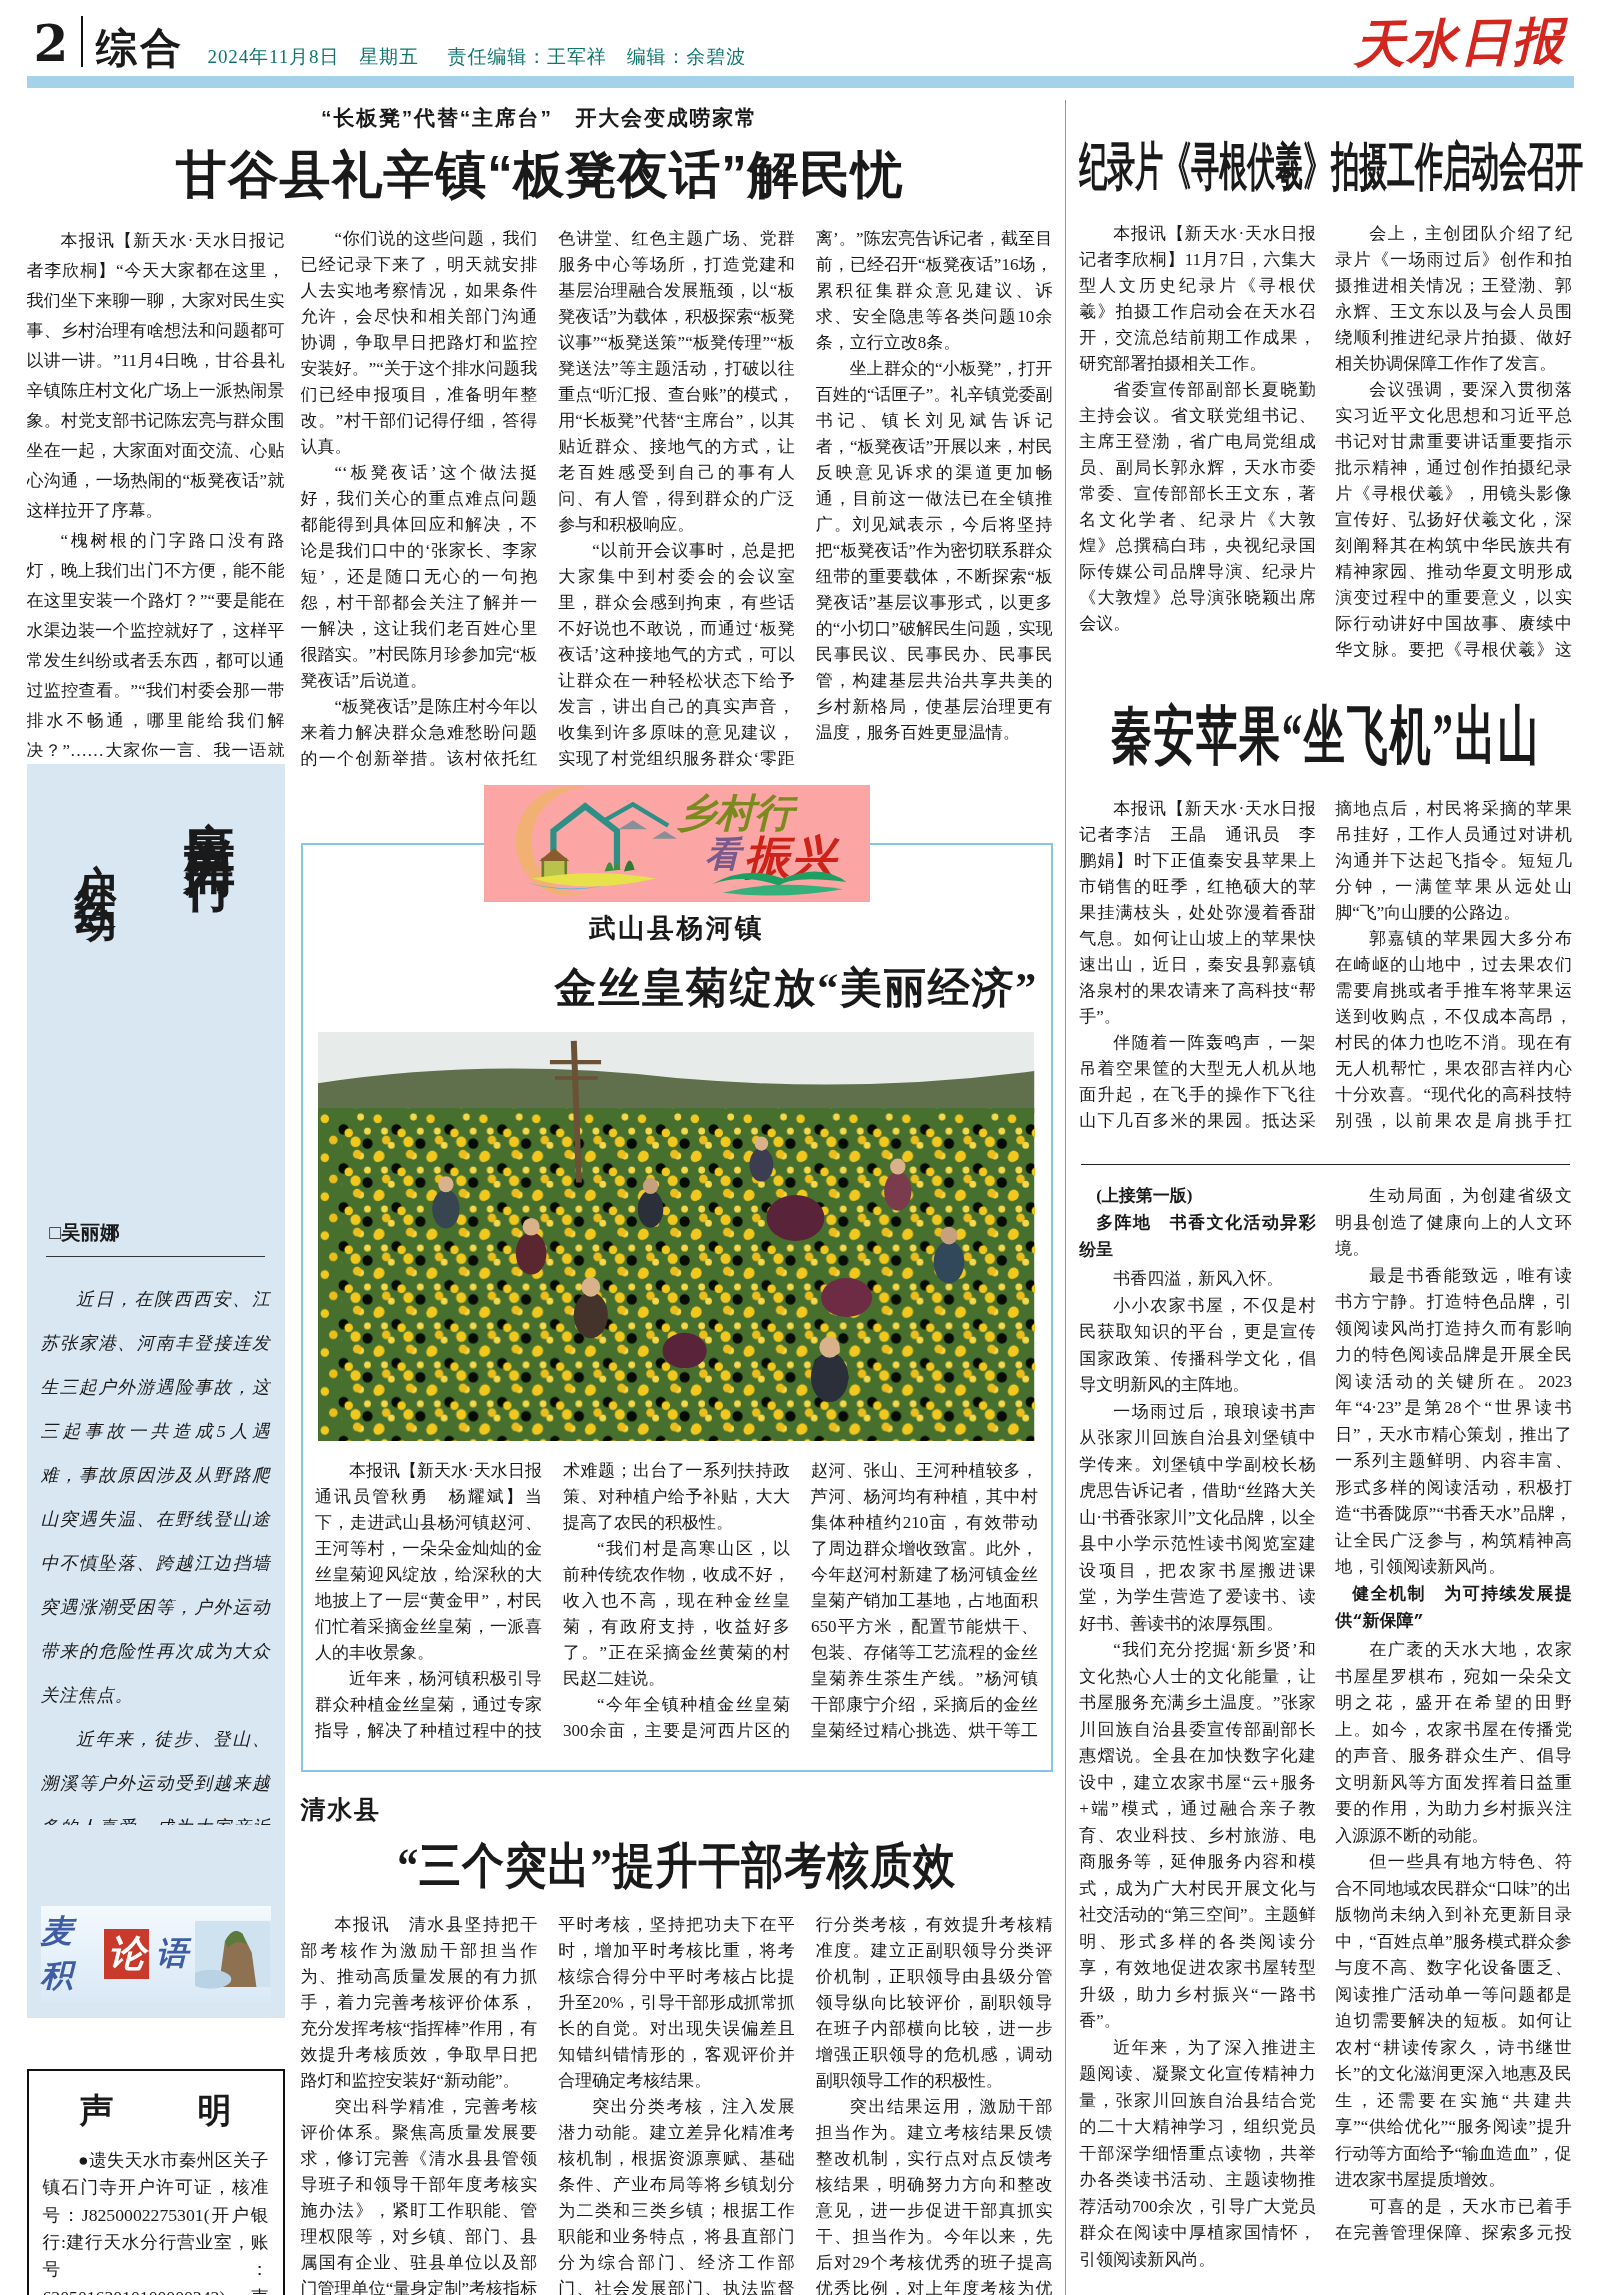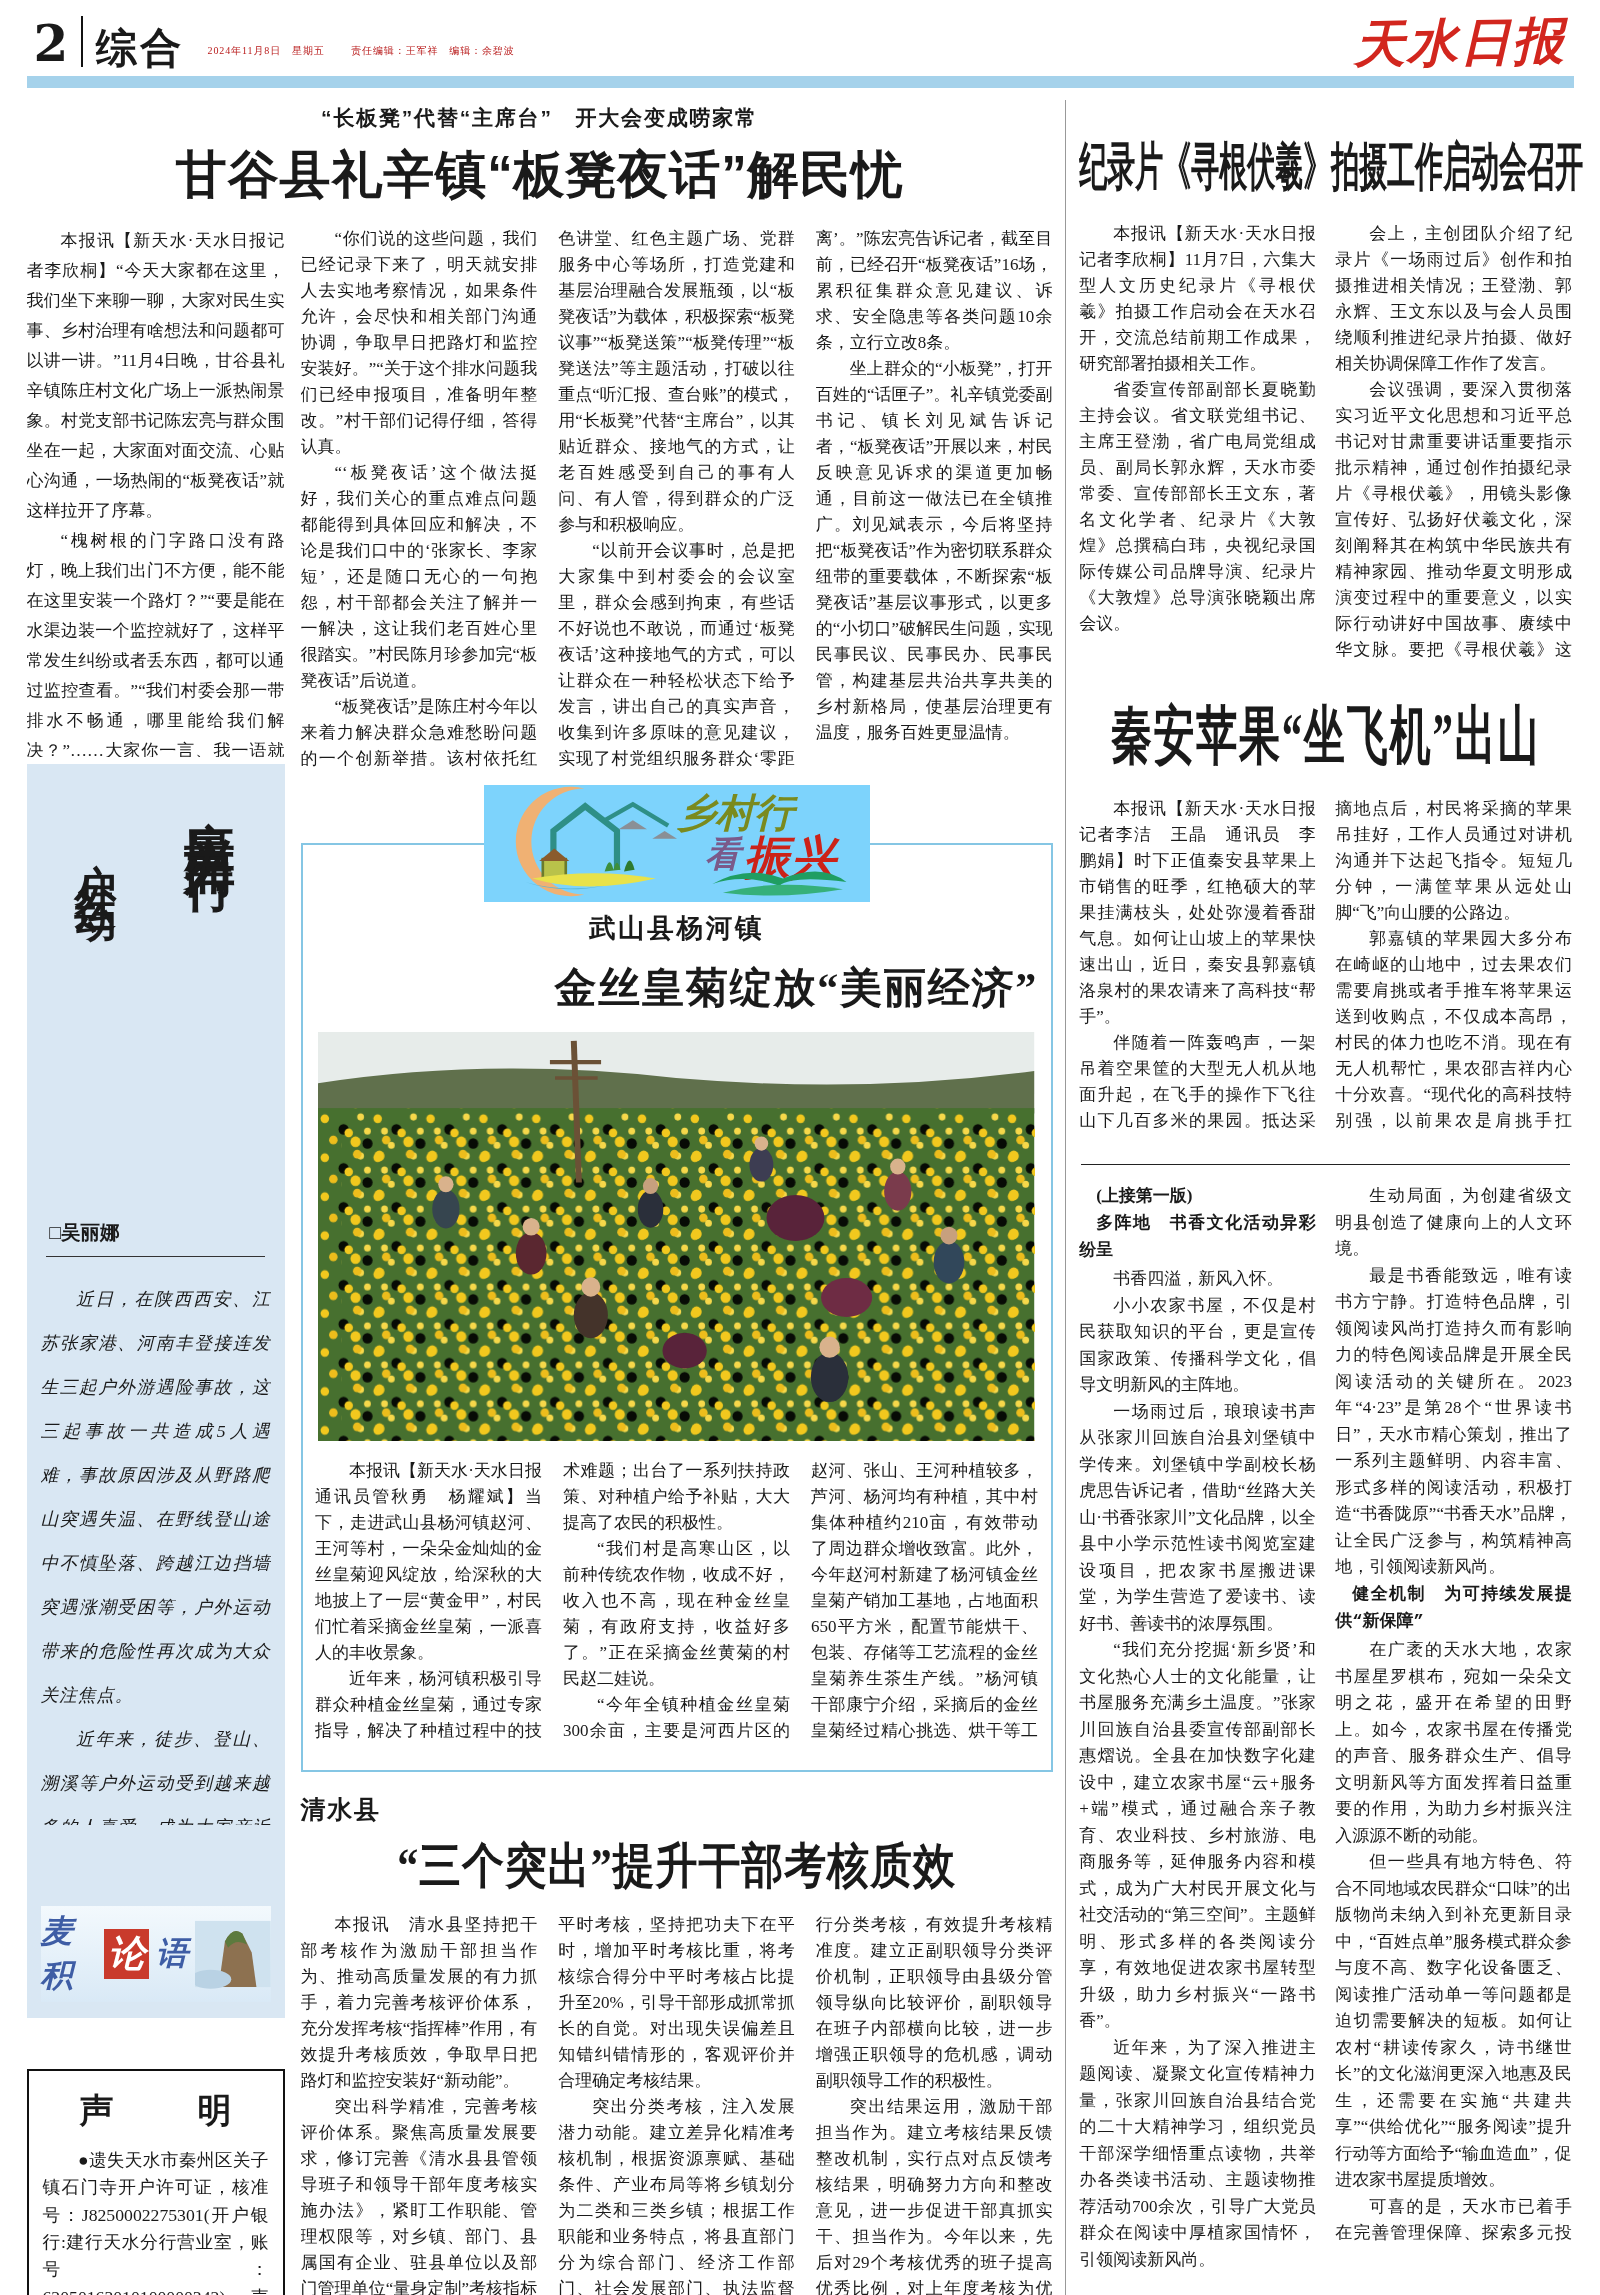--- a/index.html
+++ b/index.html
@@ -4,21 +4,21 @@
 <style>
   html,body{margin:0;padding:0;background:#f2f2f0;}
   body{width:1600px;height:2295px;position:relative;font-family:"Liberation Serif","DejaVu Serif",serif;color:#1a1a1a;overflow:hidden;background:#ffffff;}
   .page{position:absolute;inset:0;padding:0 26.5px;box-sizing:border-box;}
   
   .hdr{position:relative;height:88px;}
   .hdr-left{position:absolute;left:7px;top:16px;display:flex;align-items:flex-end;}
   .pagenum{font-size:50px;font-weight:bold;font-family:"DejaVu Serif",serif;line-height:1;}
   .hdr-bar{width:2.7px;height:51px;background:#111;margin:0 12.4px 1.8px 12.4px;}
   .section{font-size:41px;font-weight:900;font-family:"Liberation Sans",sans-serif;line-height:1;letter-spacing:3.5px;}
-  .hdr-meta{position:absolute;left:181px;top:44px;font-size:10px;color:#b91c1c;letter-spacing:0.9px;white-space:nowrap;}
+  .hdr-meta{position:absolute;left:181px;top:44px;font-size:19px;color:#0f766e;letter-spacing:0.9px;white-space:nowrap;}
   .hdr-meta span{margin-right:23px;}
   .masthead{position:absolute;right:8.8px;top:8.8px;font-size:51px;font-weight:900;color:#d2261e;font-family:"DejaVu Serif",serif;font-style:italic;letter-spacing:1.8px;transform:rotate(-1deg);}
   .blue-bar{position:absolute;left:0;right:0;top:76px;height:12.4px;background:#a5d2eb;}
   
   .main{display:flex;margin-top:12.4px;}
   .col-main{width:1026px;}
   .col-right{width:507px;margin-left:12.4px;border-left:0.9px solid #999;padding-left:13.3px;box-sizing:border-box;}
   
   .a1-kicker{text-align:center;font-size:21px;font-weight:bold;font-family:"Liberation Sans",sans-serif;letter-spacing:1.8px;margin-top:3.5px;}
   .a1-title{text-align:center;font-size:51px;font-weight:900;font-family:"Liberation Sans",sans-serif;letter-spacing:0.9px;margin:8.8px 0 16px 0;}
@@ -38,21 +38,21 @@
   .kai p{margin:0;text-indent:2em;text-align:justify;}
   .mj-logo{margin-top:auto;background:linear-gradient(#f3f9fd,#d9e9f6);height:96px;display:flex;align-items:center;justify-content:center;gap:7px;flex:none;}
   .mj-t1,.mj-t3{color:#3e5da5;font-size:32px;font-weight:900;font-style:italic;}
   .mj-box{width:50px;height:50px;background:#c93a2c;color:#fff;font-size:37px;font-weight:900;display:flex;align-items:center;justify-content:center;font-style:italic;}
   
   .sm-box{margin-top:51px;border:2.7px solid #111;height:258px;padding:12.4px 14px;box-sizing:border-box;overflow:hidden;}
   .sm-title{text-align:center;font-size:34px;font-weight:900;letter-spacing:25px;font-family:"Liberation Sans",sans-serif;margin:5.3px 0 12.4px 0;text-indent:25px;}
   .sm-box p{margin:0;font-size:17.7px;line-height:27.4px;text-align:justify;text-indent:2em;}
   
   .xc-box{position:relative;margin-top:67px;border:2.7px solid #85c6e4;height:929px;box-sizing:border-box;padding:35px 12.4px 8.8px 12.4px;}
-  .xc-logo{position:absolute;top:-60px;left:50%;transform:translateX(-50%);background:#7dd3fc;padding:0 16px;}
+  .xc-logo{position:absolute;top:-60px;left:50%;transform:translateX(-50%);background:#fca5a5;padding:0 16px;}
   .xc-loc{text-align:center;font-size:26.5px;font-weight:bold;font-family:"Liberation Sans",sans-serif;margin-top:30px;letter-spacing:2.7px;}
   .xc-title{text-align:right;font-size:42px;font-weight:900;letter-spacing:1.8px;margin:14px 0 16px 0;}
   .xc-photo{height:409px;margin:0 3.5px;overflow:hidden;}
   .xc-body{margin-top:17.7px;column-count:3;column-gap:21px;height:301px;overflow:hidden;font-size:17px;line-height:26px;}
   
   .qs{margin-top:21px;}
   .qs-kicker{text-align:left;font-size:25px;font-weight:bold;font-family:"Liberation Sans",sans-serif;letter-spacing:1.8px;}
   .qs-title{text-align:center;font-size:42px;font-weight:900;letter-spacing:0.9px;margin:12.4px 0 17.7px 0;transform:scaleY(1.15);}
   .qs-body{column-count:3;column-gap:21px;height:453px;overflow:hidden;font-size:17px;line-height:26px;}
   

